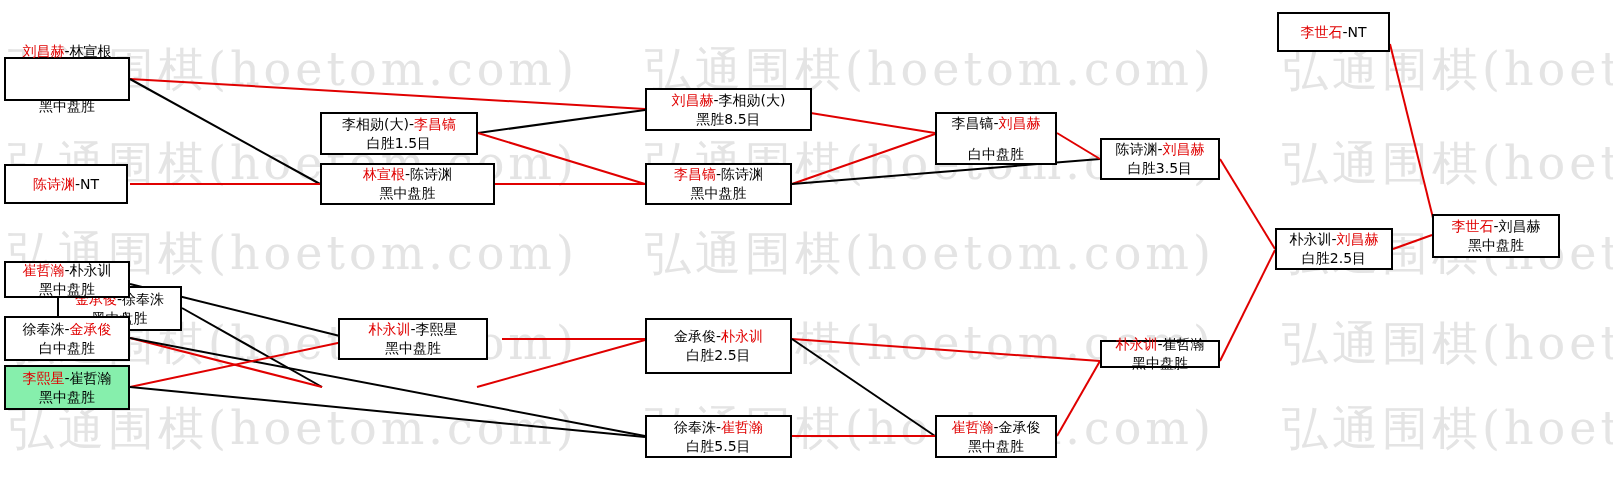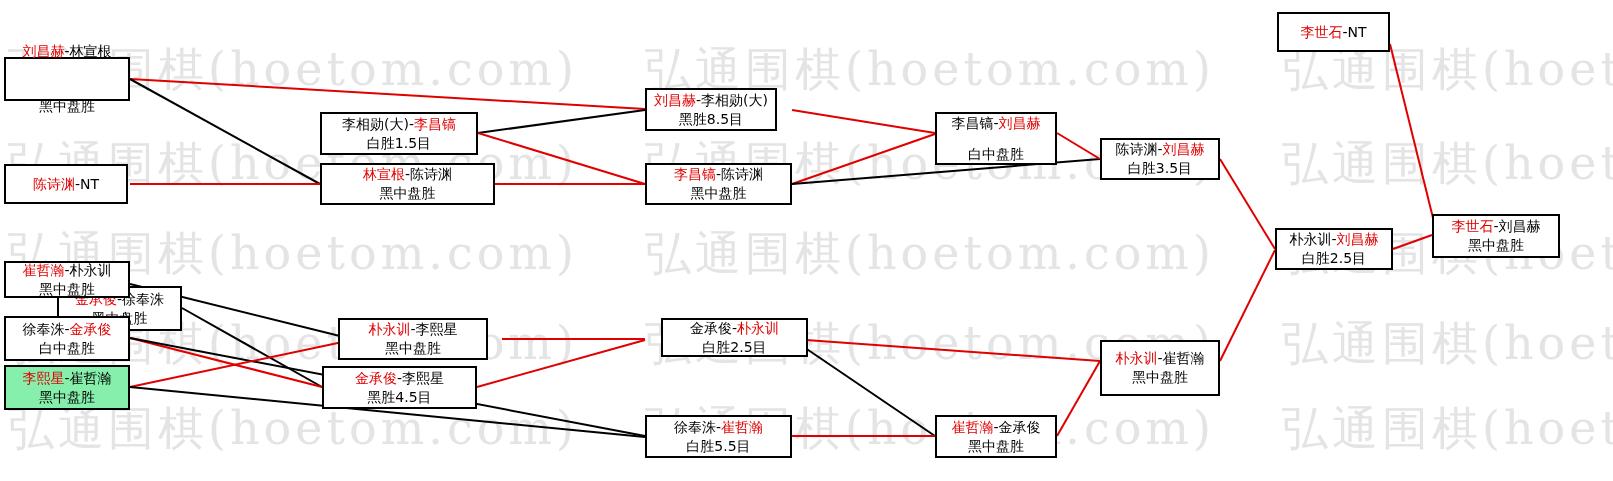--- a/index.html
+++ b/index.html
@@ -114,53 +114,49 @@
       <div class="bline">白胜1.5目</div>
     </div>
     <div class="box" style="left: 320px; top: 163px; width: 175px; height: 42px; border-color: rgb(0, 0, 0); background: rgb(255, 255, 255);">
       <div class="bline"><span class="red">林宣根</span><span>-陈诗渊</span></div>
       <div class="bline">黑中盘胜</div>
     </div>
     <div class="box" style="left: 338px; top: 318px; width: 150px; height: 42px; border-color: rgb(0, 0, 0); background: rgb(255, 255, 255);">
       <div class="bline"><span class="red">朴永训</span><span>-李熙星</span></div>
       <div class="bline">黑中盘胜</div>
     </div>
-    <div class="box" style="left: 322px; top: 366px; width: 155px; height: 43px; border-color: rgb(0, 0, 0); background: rgb(255, 255, 255);">
-      <div class="bline"><span class="red">金承俊</span><span>-李熙星</span></div>
-      <div class="bline">黑胜4.5目</div>
-    </div>
-    <div class="box" style="left: 645px; top: 88px; width: 132px; height: 43px; border-color: rgb(0, 0, 0); background: rgb(255, 255, 255);">
+    <div class="box" style="left: 645px; top: 88px; width: 167px; height: 43px; border-color: rgb(0, 0, 0); background: rgb(255, 255, 255);">
       <div class="bline"><span class="red">刘昌赫</span><span>-李相勋(大)</span></div>
       <div class="bline">黑胜8.5目</div>
     </div>
     <div class="box" style="left: 645px; top: 163px; width: 147px; height: 42px; border-color: rgb(0, 0, 0); background: rgb(255, 255, 255);">
       <div class="bline"><span class="red">李昌镐</span><span>-陈诗渊</span></div>
       <div class="bline">黑中盘胜</div>
     </div>
-    <div class="box" style="left: 645px; top: 318px; width: 147px; height: 39px; border-color: rgb(0, 0, 0); background: rgb(255, 255, 255); margin-left: 16px;">
+    <div class="box" style="left: 645px; top: 318px; width: 147px; height: 56px; border-color: rgb(0, 0, 0); background: rgb(255, 255, 255);">
       <div class="bline"><span>金承俊-</span><span class="red">朴永训</span></div>
       <div class="bline">白胜2.5目</div>
     </div>
     <div class="box" style="left: 645px; top: 415px; width: 147px; height: 43px; border-color: rgb(0, 0, 0); background: rgb(255, 255, 255);">
       <div class="bline"><span>徐奉洙-</span><span class="red">崔哲瀚</span></div>
       <div class="bline">白胜5.5目</div>
     </div>
     <div class="box" style="left: 935px; top: 112px; width: 122px; height: 53px; border-color: rgb(0, 0, 0); background: rgb(255, 255, 255); gap: 12px;">
       <div class="bline"><span>李昌镐-</span><span class="red">刘昌赫</span></div>
       <div class="bline">白中盘胜</div>
     </div>
     <div class="box" style="left: 935px; top: 415px; width: 122px; height: 43px; border-color: rgb(0, 0, 0); background: rgb(255, 255, 255);">
       <div class="bline"><span class="red">崔哲瀚</span><span>-金承俊</span></div>
       <div class="bline">黑中盘胜</div>
     </div>
     <div class="box" style="left: 1100px; top: 138px; width: 120px; height: 42px; border-color: rgb(0, 0, 0); background: rgb(255, 255, 255);">
       <div class="bline"><span>陈诗渊-</span><span class="red">刘昌赫</span></div>
       <div class="bline">白胜3.5目</div>
     </div>
-    <div class="box" style="left: 1100px; top: 340px; width: 120px; height: 56px; border-color: rgb(0, 0, 0); background: rgb(255, 255, 255);">
+    <div class="box" style="left: 1100px; top: 340px; width: 120px; height: 28px; border-color: rgb(0, 0, 0); background: rgb(255, 255, 255);">
       <div class="bline"><span class="red">朴永训</span><span>-崔哲瀚</span></div>
       <div class="bline">黑中盘胜</div>
     </div>
     <div class="box" style="left: 1277px; top: 12px; width: 113px; height: 40px; border-color: rgb(0, 0, 0); background: rgb(255, 255, 255);">
       <div class="bline"><span class="red">李世石</span><span>-NT</span></div>
     </div>
     <div class="box" style="left: 1275px; top: 228px; width: 118px; height: 42px; border-color: rgb(0, 0, 0); background: rgb(255, 255, 255);">
       <div class="bline"><span>朴永训-</span><span class="red">刘昌赫</span></div>
       <div class="bline">白胜2.5目</div>
     </div>

